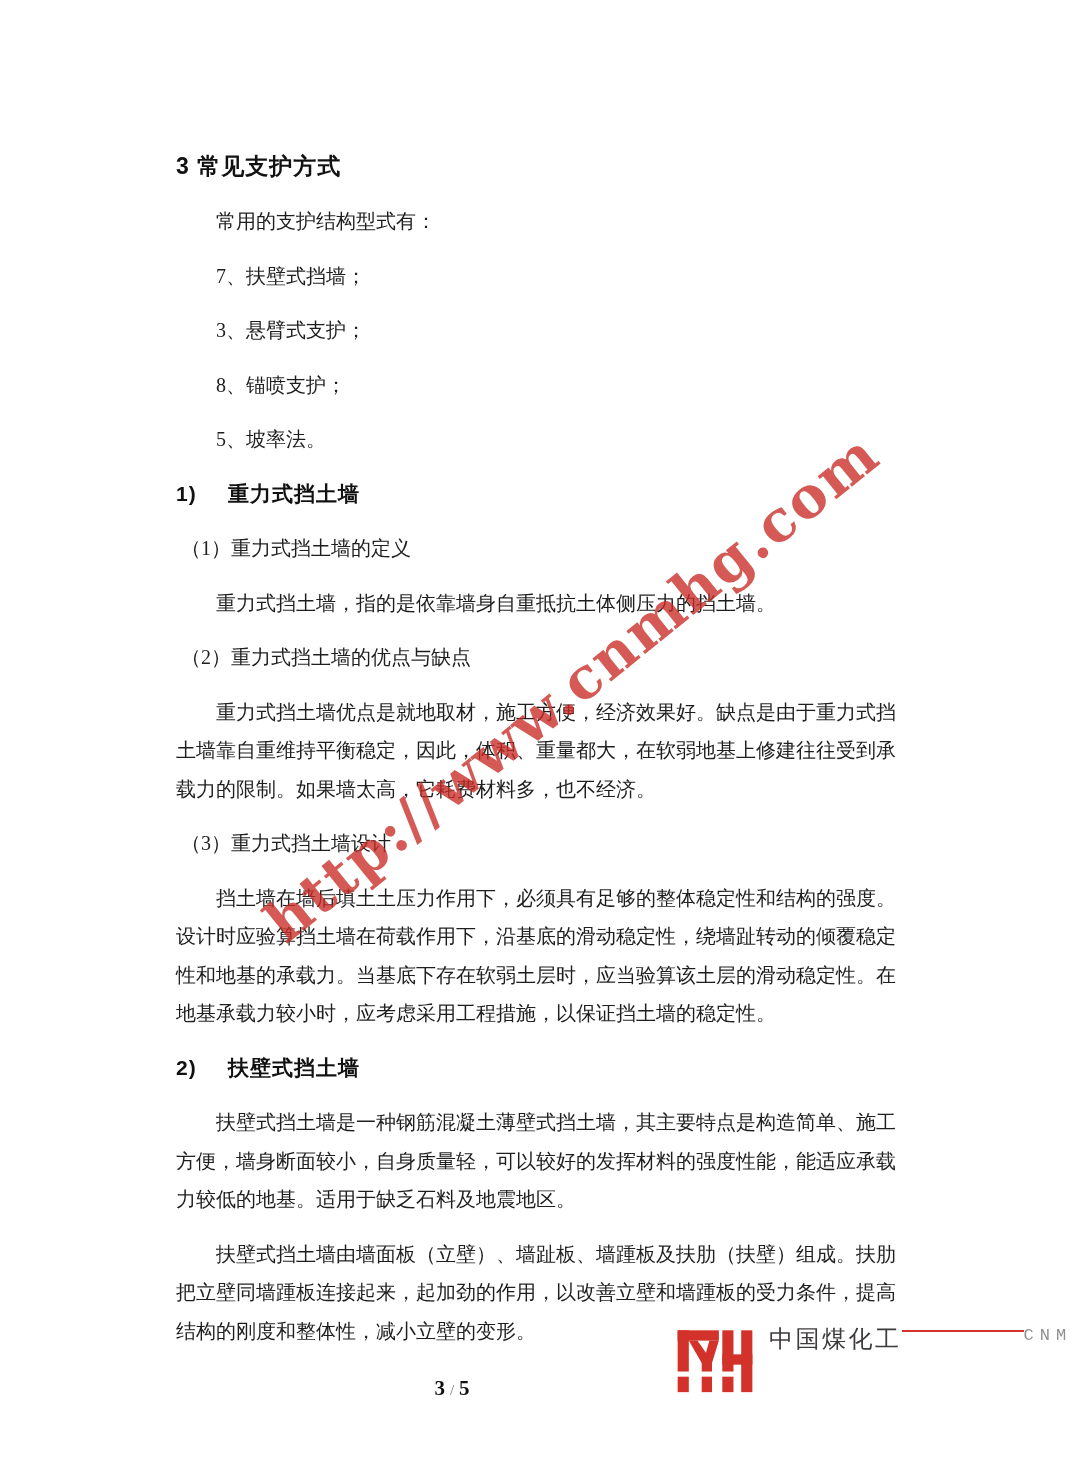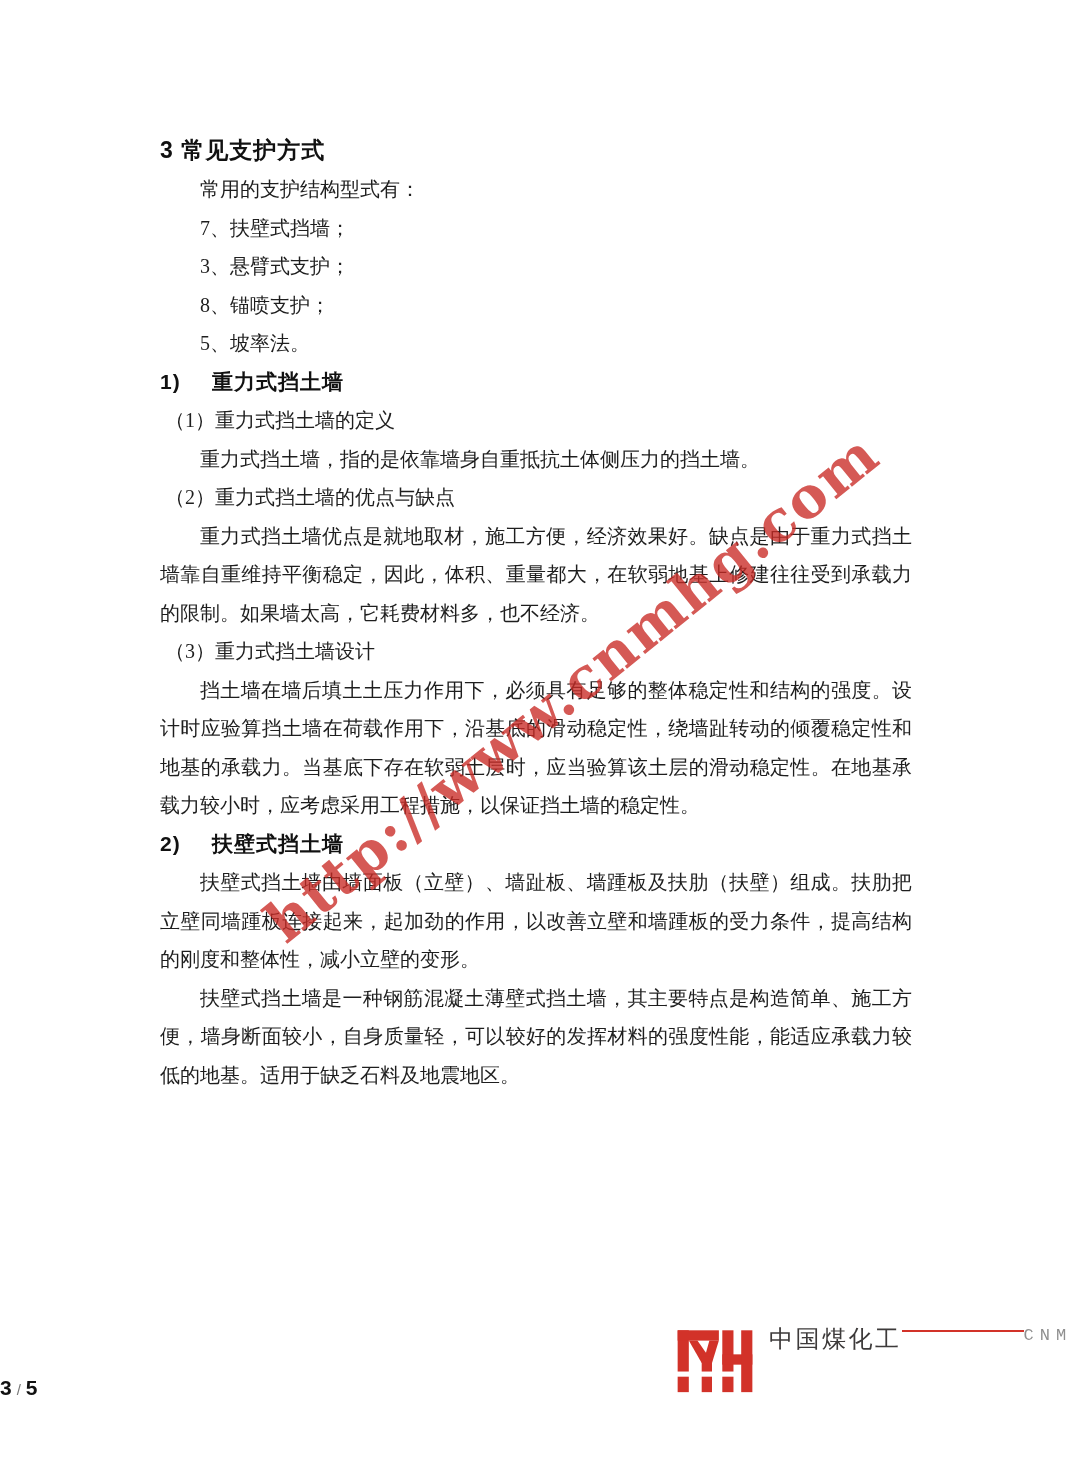--- a/index.html
+++ b/index.html
@@ -22,21 +22,21 @@
   .doc {
     position: absolute;
     left: 160px;
     top: 130px;
     width: 752px;
     font-size: 20px;
     line-height: 38.5px;
     z-index: 1;
   }
   .doc p, .doc h1, .doc .sec-heading {
-    margin: 0;
+    margin: 16px;
     padding: 0;
   }
   .doc-title {
     font-family: "Liberation Sans", "DejaVu Sans", sans-serif;
     font-size: 23px;
     font-weight: bold;
     color: #111;
     line-height: 40px;
     letter-spacing: 1px;
   }
@@ -113,22 +113,22 @@
     letter-spacing: 6px;
     line-height: 19px;
     white-space: nowrap;
   }
   
   .page-num {
     position: absolute;
     left: 0;
     top: 1376px;
     width: 904px;
-    text-align: left;
-    font-family: Liberation Sans, sans-serif;
+    text-align: center;
+    font-family: Liberation Serif, serif;
     font-size: 21px;
     font-weight: bold;
     color: #111;
     z-index: 2;
   }
   .page-num .sep {
     font-weight: normal;
     font-size: 15px;
     color: #777;
     padding: 0 5px;
@@ -160,22 +160,22 @@
     <p class="para">重力式挡土墙，指的是依靠墙身自重抵抗土体侧压力的挡土墙。</p>
     <p class="sub">（2）重力式挡土墙的优点与缺点</p>
     <p class="para">重力式挡土墙优点是就地取材，施工方便，经济效果好。缺点是由于重力式挡土墙靠自重维持平衡稳定，因此，体积、重量都大，在软弱地基上修建往往受到承载力的限制。如果墙太高，它耗费材料多，也不经济。</p>
     <p class="sub">（3）重力式挡土墙设计</p>
     <p class="para">挡土墙在墙后填土土压力作用下，必须具有足够的整体稳定性和结构的强度。设计时应验算挡土墙在荷载作用下，沿基底的滑动稳定性，绕墙趾转动的倾覆稳定性和地基的承载力。当基底下存在软弱土层时，应当验算该土层的滑动稳定性。在地基承载力较小时，应考虑采用工程措施，以保证挡土墙的稳定性。</p>
 
     <div class="sec-heading">
       <span class="sec-num">2)</span>
       <span>扶壁式挡土墙</span>
     </div>
+    <p class="para">扶壁式挡土墙是一种钢筋混凝土薄壁式挡土墙，其主要特点是构造简单、施工方便，墙身断面较小，自身质量轻，可以较好的发挥材料的强度性能，能适应承载力较低的地基。适用于缺乏石料及地震地区。</p>
     <p class="para">扶壁式挡土墙由墙面板（立壁）、墙趾板、墙踵板及扶肋（扶壁）组成。扶肋把立壁同墙踵板连接起来，起加劲的作用，以改善立壁和墙踵板的受力条件，提高结构的刚度和整体性，减小立壁的变形。</p>
-    <p class="para">扶壁式挡土墙是一种钢筋混凝土薄壁式挡土墙，其主要特点是构造简单、施工方便，墙身断面较小，自身质量轻，可以较好的发挥材料的强度性能，能适应承载力较低的地基。适用于缺乏石料及地震地区。</p>
 
   </div>
 
   <div class="footer-logo">
     <svg class="logo-mark" width="88" height="73" viewBox="0 0 100 85" xmlns="http://www.w3.org/2000/svg">
       <g fill="#d23229">
 
         <rect x="10" y="12" width="13" height="48"></rect>
         <rect x="10" y="66" width="13" height="18"></rect>
 

